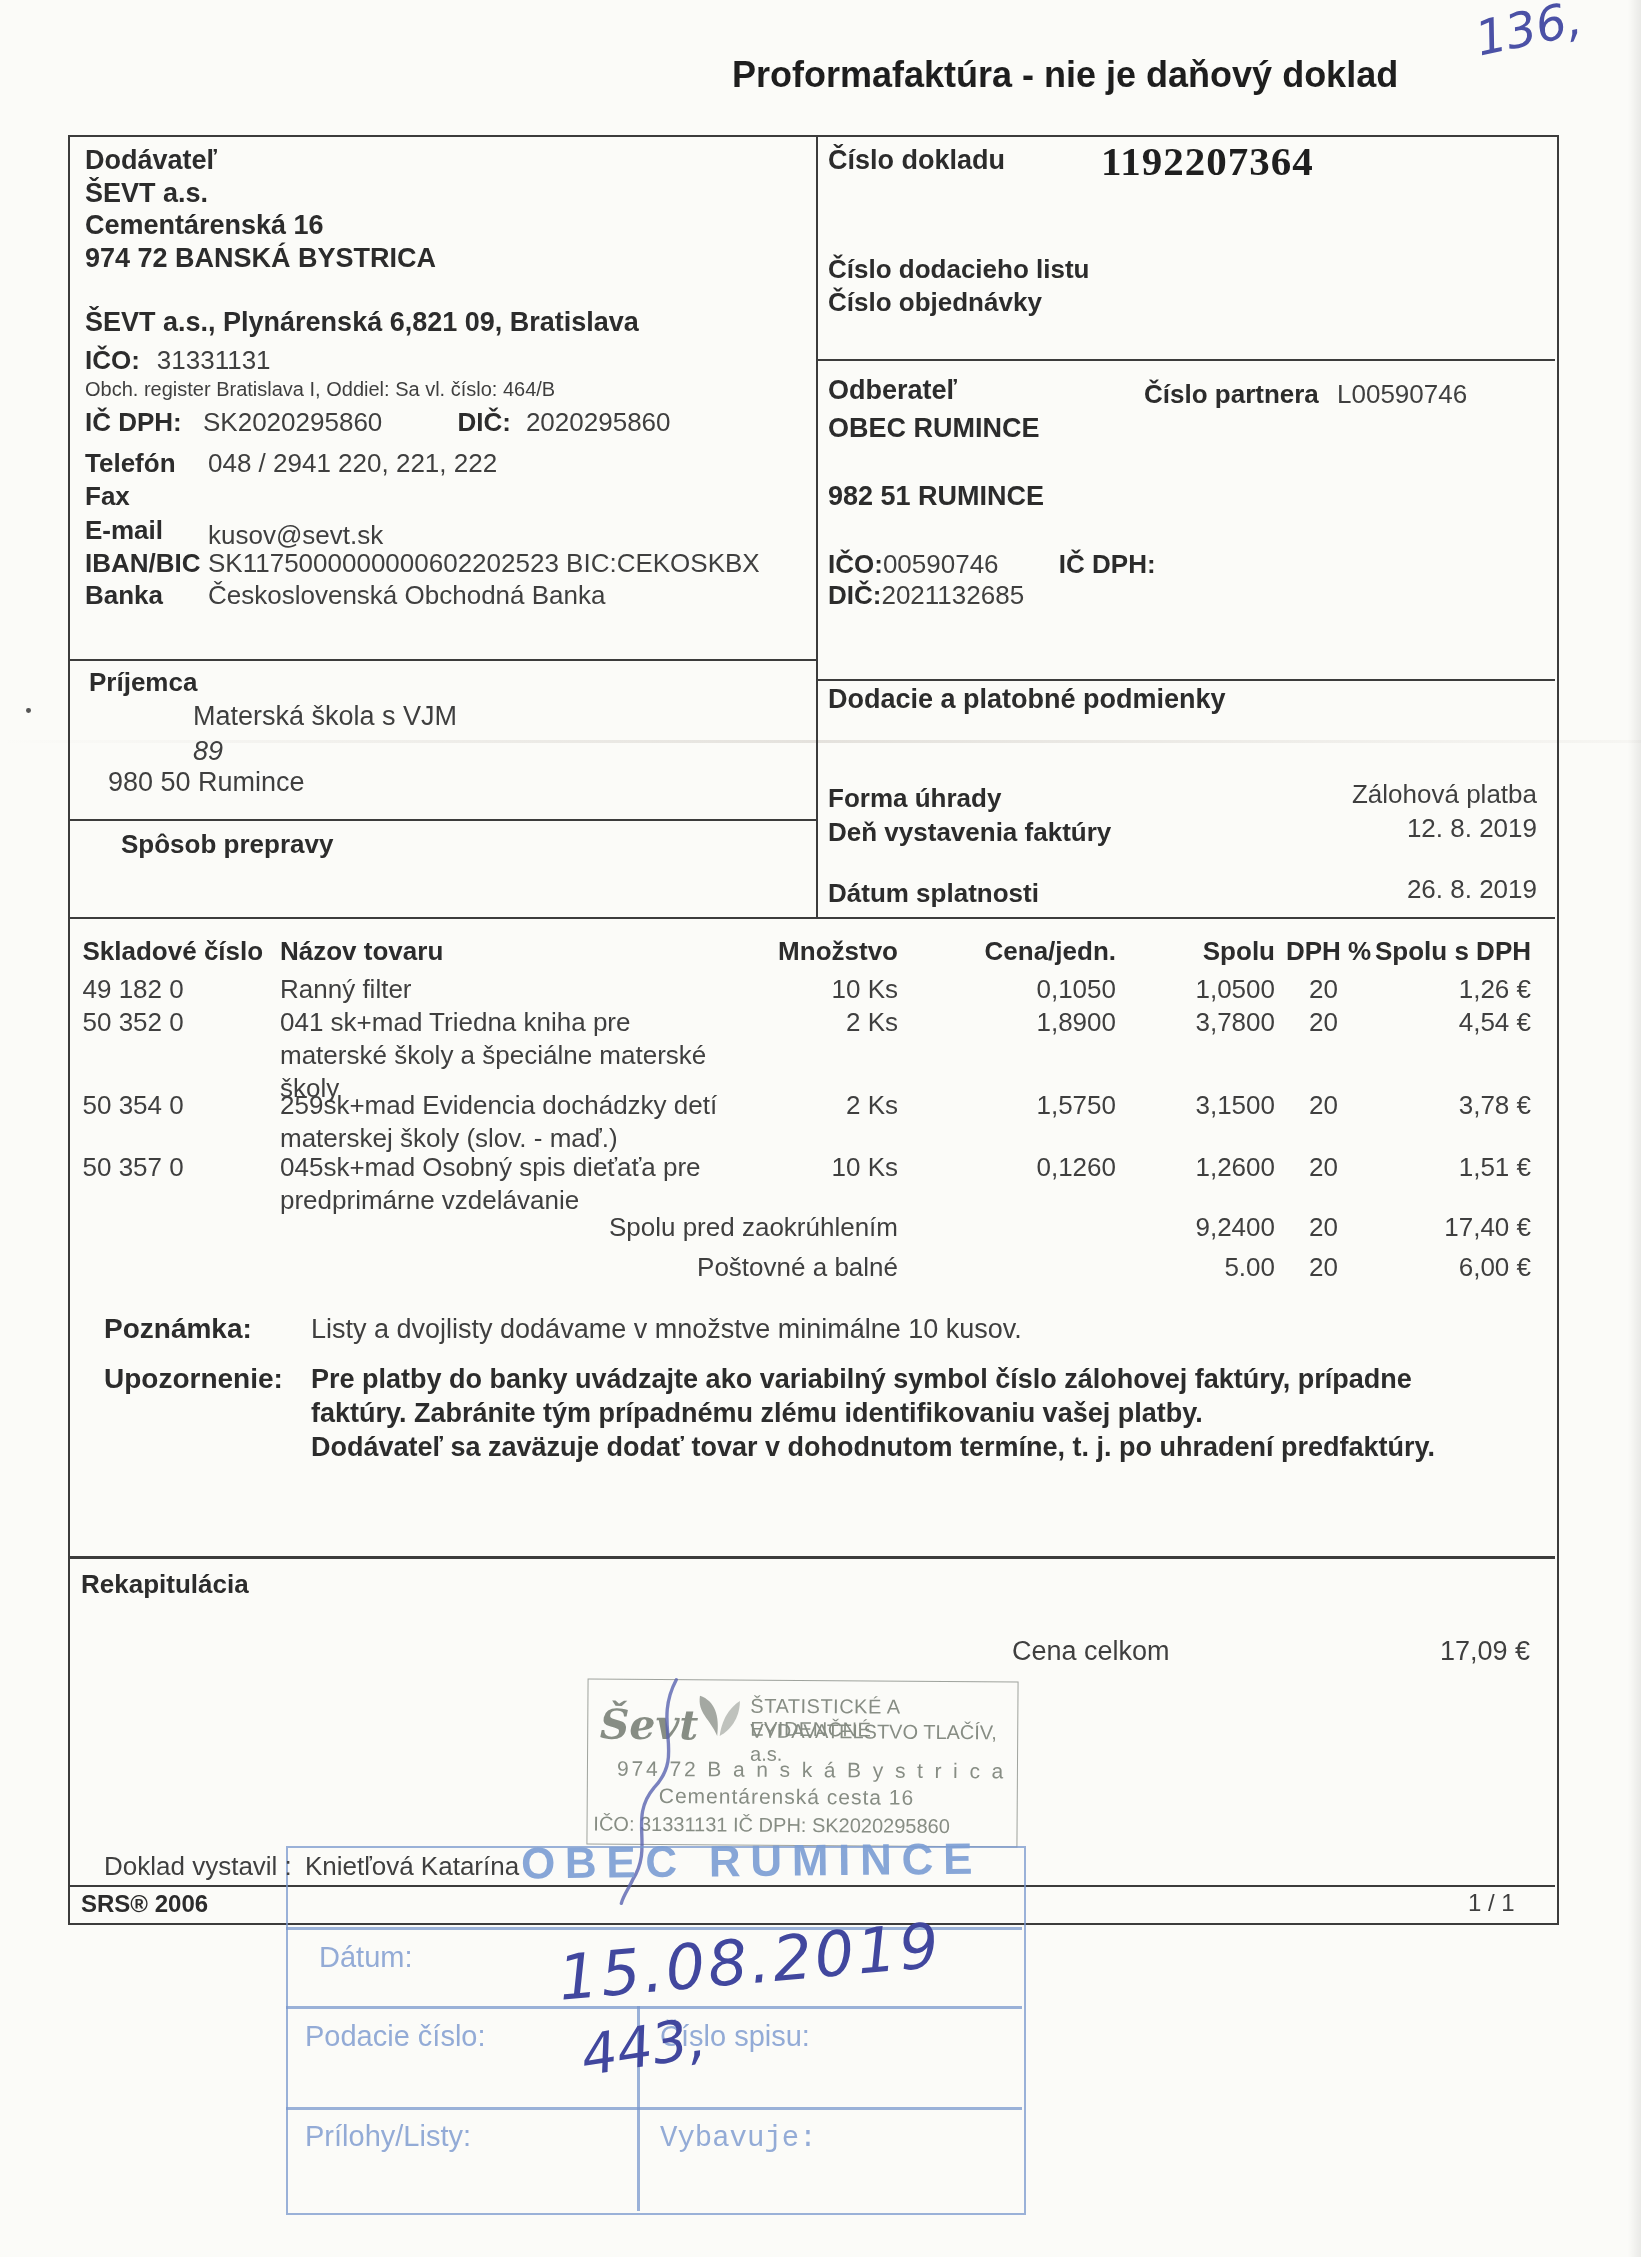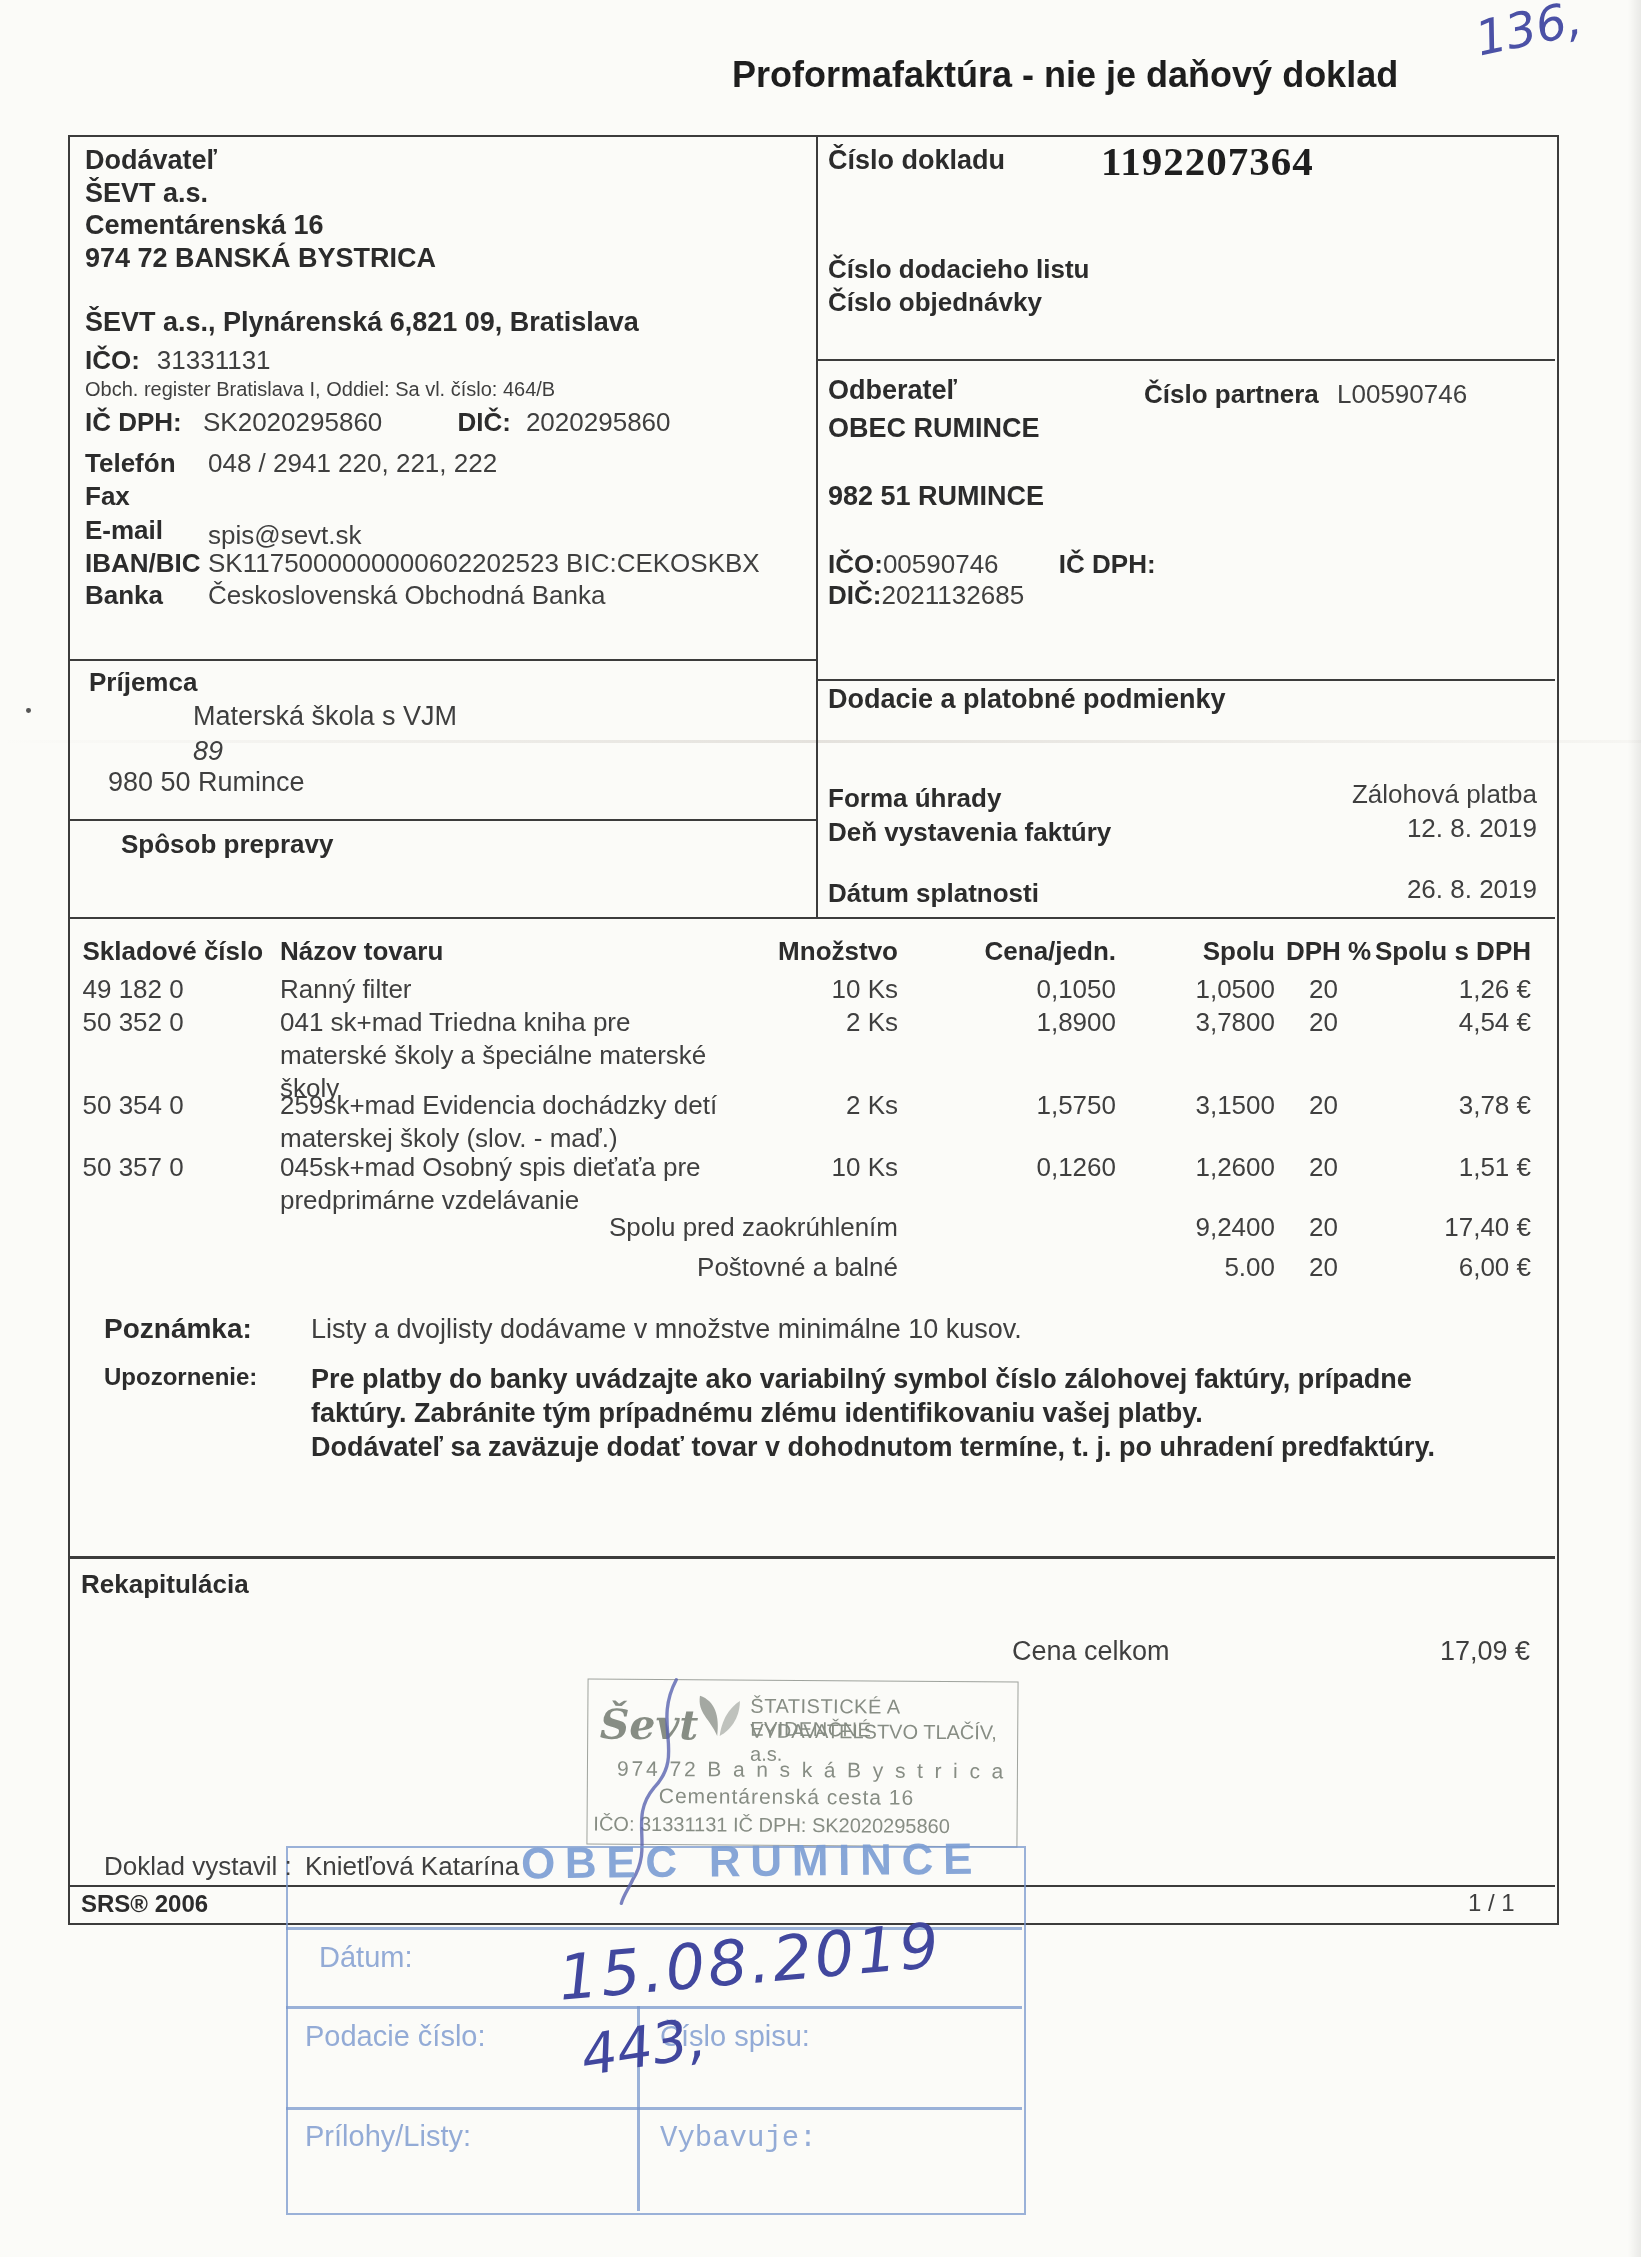--- a/index.html
+++ b/index.html
@@ -71,21 +71,21 @@
     <div class="abs t27" style="left:85px;top:406px;">
       <span class="b">IČ DPH:</span>
       <span style="margin-left:14px;">SK2020295860</span>
       <span class="b" style="margin-left:68px;">DIČ:</span>
       <span style="margin-left:7.7px;">2020295860</span>
     </div>
     <div class="abs b t27" style="left:85px;top:447px;">Telefón</div>
     <div class="abs t27" style="left:208px;top:447px;">048 / 2941 220, 221, 222</div>
     <div class="abs b t27" style="left:85px;top:480px;">Fax</div>
     <div class="abs b t27" style="left:85px;top:514px;">E-mail</div>
-    <div class="abs t27" style="left:208px;top:519px;">spis@sevt.sk</div>
+    <div class="abs t27" style="left:208px;top:519px;">kusov@sevt.sk</div>
     <div class="abs b t27" style="left:85px;top:547px;">IBAN/BIC</div>
     <div class="abs t27" style="left:208px;top:547px;">SK1175000000000602202523  BIC:CEKOSKBX</div>
     <div class="abs b t27" style="left:85px;top:579px;">Banka</div>
     <div class="abs t27" style="left:208px;top:579px;">Československá Obchodná Banka</div>
   </div>
 
   <div>
     <div class="abs b t27" style="left:89px;top:666px;">Príjemca</div>
     <div class="abs t28" style="left:193px;top:701px;">Materská škola s VJM</div>
     <div class="abs t28" style="left:193px;top:736px;font-style:italic;">89</div>
@@ -182,21 +182,21 @@
   <div class="row t27" style="top:1251px;">
     <div class="c-sublabel">Poštovné a balné</div>
     <div class="c-total">5.00</div>
     <div class="c-vat-v">20</div>
     <div class="c-gross">6,00 €</div>
   </div>
 
   <div>
     <div class="abs b" style="left:104px;top:1313px;font-size:28px;">Poznámka:</div>
     <div class="abs t28" style="left:311px;top:1314px;">Listy a dvojlisty dodávame v množstve minimálne 10 kusov.</div>
-    <div class="abs b" style="left:104px;top:1363px;font-size:24px;">Upozornenie:</div>
+    <div class="abs b" style="left:104px;top:1363px;font-size:28px;">Upozornenie:</div>
     <div class="abs b t28" style="left:311px;top:1364px;">Pre platby do banky uvádzajte ako variabilný symbol číslo zálohovej faktúry, prípadne</div>
     <div class="abs b t28" style="left:311px;top:1398px;">faktúry. Zabránite tým prípadnému zlému identifikovaniu vašej platby.</div>
     <div class="abs b t28" style="left:311px;top:1432px;">Dodávateľ sa zaväzuje dodať tovar v dohodnutom termíne, t. j. po uhradení predfaktúry.</div>
   </div>
 
   <div>
     <div class="abs b t27" style="left:81px;top:1568px;">Rekapitulácia</div>
     <div class="abs t28" style="left:1012px;top:1636px;">Cena celkom</div>
     <div class="abs t28 right" style="left:1332px;top:1636px;width:198px;">17,09 €</div>
   </div>

